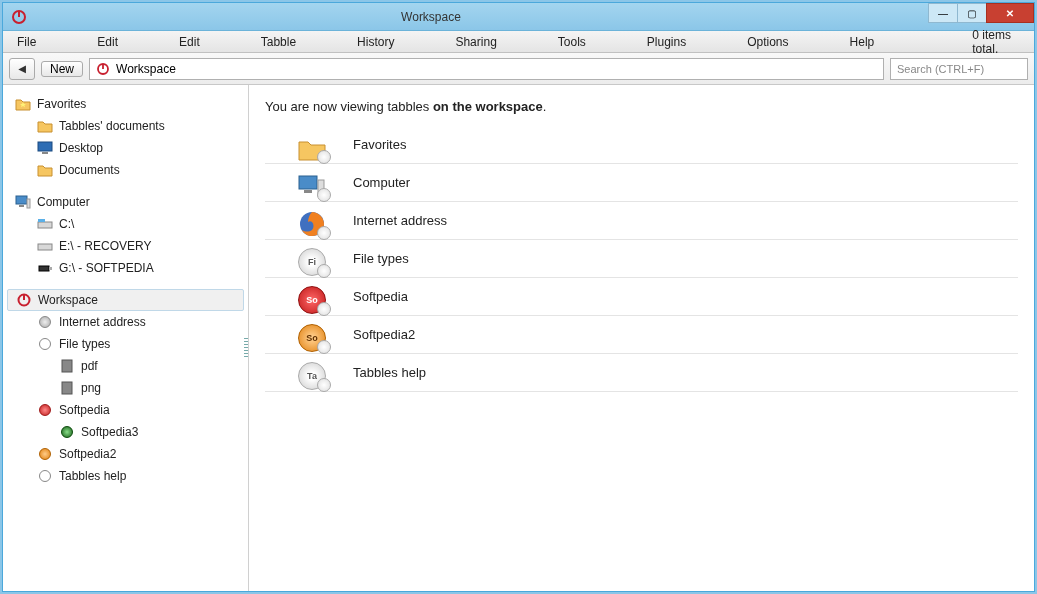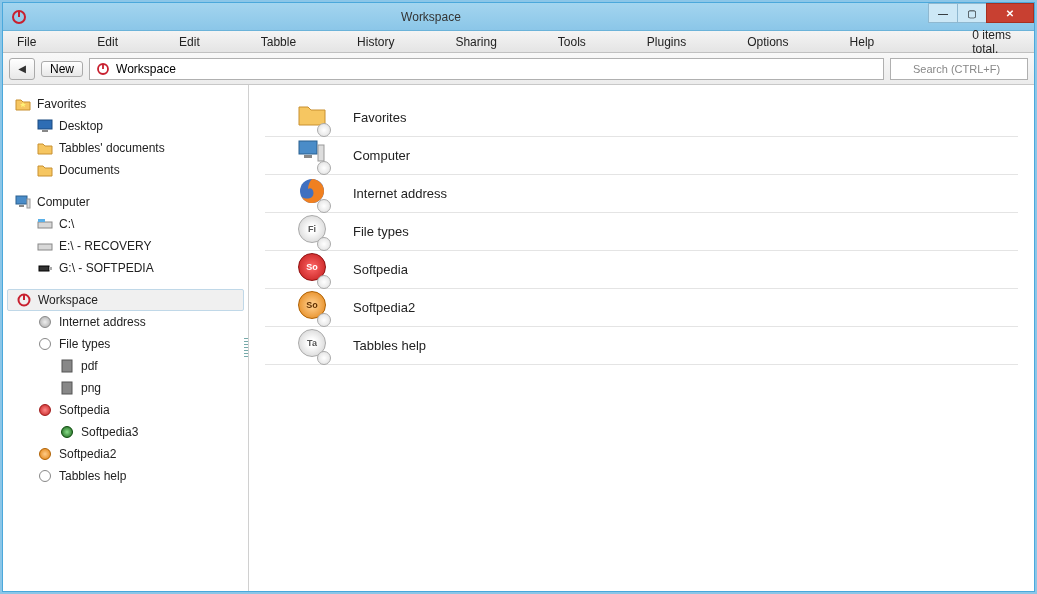--- a/index.html
+++ b/index.html
@@ -13,37 +13,37 @@
 .win-btn.close { background: #c84031; border-color: #a83020; color: #fff; width: 48px; font-weight: bold; }
 .menubar { background: linear-gradient(#f4f4f4, #e4e4e4); border-bottom: 1px solid #c0c0c0; height: 22px; display: flex; align-items: center; padding: 0 6px; gap: 45px; }
 .menubar .menu-item { padding: 3px 8px; color: #222; cursor: default; }
 .menubar .spacer { flex: 1; }
 .status-total { color: #222; padding-right: 6px; }
 .toolbar { background: linear-gradient(#f8f8f8, #ececec); border-bottom: 1px solid #c8c8c8; height: 32px; display: flex; align-items: center; padding: 0 6px; gap: 6px; }
 .back-btn { width: 26px; height: 22px; background: linear-gradient(#fff,#e8e8e8); border: 1px solid #aaa; border-radius: 3px; display: flex; align-items: center; justify-content: center; cursor: default; }
 .new-btn { height: 16px; padding: 0 8px; background: linear-gradient(#fff,#e8e8e8); border: 1px solid #aaa; border-radius: 3px; display: flex; align-items: center; cursor: default; font-size: 12px; }
 .address-bar { flex: 1; height: 22px; border: 1px solid #b0b0b0; background: #fff; display: flex; align-items: center; padding: 0 6px; gap: 6px; }
 .address-icon { width: 14px; height: 14px; }
-.search-box { width: 138px; height: 22px; border: 1px solid #b0b0b0; background: #fff; padding: 0 22px; font-size: 11px; color: #888; display: flex; align-items: center; }
+.search-box { width: 138px; height: 22px; border: 1px solid #b0b0b0; background: #fff; padding: 0 6px; font-size: 11px; color: #888; display: flex; align-items: center; }
 .body { flex: 1; display: flex; overflow: hidden; background: #fff; }
 .sidebar { width: 246px; border-right: 1px solid #d0d0d0; padding: 8px 0; overflow-y: auto; position: relative; }
 .drag-handle { position: absolute; right: 0; top: 50%; width: 4px; height: 20px; background: repeating-linear-gradient(#7aa 0 1px, transparent 1px 3px); cursor: ew-resize; }
 .tree-group { margin-bottom: 10px; }
 .tree-item { display: flex; align-items: center; height: 22px; padding-left: 12px; gap: 6px; cursor: default; }
 .tree-item.child { padding-left: 34px; }
 .tree-item.child2 { padding-left: 56px; }
 .tree-item.selected { background: #f0f0f0; border: 1px solid #c0d8e8; border-radius: 2px; margin: 0 4px; padding-left: 8px; }
 .tree-label { color: #222; }
 .icon { width: 16px; height: 16px; display: inline-flex; align-items: center; justify-content: center; flex-shrink: 0; }
 .main { flex: 1; padding: 14px 16px; overflow-y: auto; }
 .main-heading { font-size: 13px; color: #222; margin-bottom: 12px; }
 .main-heading b { font-weight: bold; }
 .tabble-row { display: flex; align-items: center; height: 38px; border-bottom: 1px solid #e4e4e4; gap: 24px; padding-left: 30px; cursor: default; }
 .tabble-row:first-of-type { border-top: none; }
-.tabble-icon { width: 34px; height: 34px; display: flex; align-items: flex-start; justify-content: center; position: relative; }
+.tabble-icon { width: 34px; height: 34px; display: flex; align-items: flex-end; justify-content: center; position: relative; }
 .tabble-badge { position: absolute; bottom: -2px; right: -2px; width: 14px; height: 14px; background: radial-gradient(#fff,#ddd); border: 1px solid #aaa; border-radius: 50%; }
 .tabble-label { font-size: 13px; color: #222; }
 .circle-tag { width: 28px; height: 28px; border-radius: 50%; display: flex; align-items: center; justify-content: center; font-size: 9px; color: #fff; font-weight: bold; }
 .circle-sm { width: 12px; height: 12px; border-radius: 50%; border: 1px solid #888; }
 </style>
 </head>
 <body>
 
 <div class="window">
 
@@ -108,33 +108,33 @@
               <svg viewBox="0 0 16 16">
                 <path d="M1 4h5l2 2h7v8H1z" fill="#f6c661" stroke="#c89030"></path>
                 <path d="M8 6l1 2h2l-1.6 1.3.6 2L8 10l-2 1.3.6-2L5 8h2z" fill="#fff176"></path>
               </svg>
             </span>
           <span class="tree-label">Favorites</span>
         </div>
         <div class="tree-item child">
           <span class="icon">
               <svg viewBox="0 0 16 16">
+                <path d="M1 4h5l2 2h7v8H1z" fill="#f6c661" stroke="#c89030"></path>
+              </svg>
+            </span>
+          <span class="tree-label">Tabbles' documents</span>
+        </div>
+        <div class="tree-item child">
+          <span class="icon">
+              <svg viewBox="0 0 16 16">
                 <rect x="1" y="2" width="14" height="9" fill="#2e6db4" stroke="#1a4a80"></rect>
                 <rect x="5" y="12" width="6" height="2" fill="#888"></rect>
               </svg>
             </span>
           <span class="tree-label">Desktop</span>
-        </div>
-        <div class="tree-item child">
-          <span class="icon">
-              <svg viewBox="0 0 16 16">
-                <path d="M1 4h5l2 2h7v8H1z" fill="#f6c661" stroke="#c89030"></path>
-              </svg>
-            </span>
-          <span class="tree-label">Tabbles' documents</span>
         </div>
         <div class="tree-item child">
           <span class="icon">
               <svg viewBox="0 0 16 16">
                 <path d="M1 4h5l2 2h7v8H1z" fill="#f6c661" stroke="#c89030"></path>
               </svg>
             </span>
           <span class="tree-label">Documents</span>
         </div>
       </div>
@@ -237,20 +237,23 @@
         <div class="tree-item child">
           <span class="icon">
               <span class="circle-sm" style="background:#fff"></span>
             </span>
           <span class="tree-label">Tabbles help</span>
         </div>
       </div>
     </div>
 
     <div class="main">
+      <div class="main-heading">
+        <span>You are now viewing tabbles </span><b>on the workspace</b><span>.</span>
+      </div>
 
       <div class="tabble-row">
         <div class="tabble-icon">
           <svg width="30" height="26" viewBox="0 0 30 26">
               <path d="M2 6h9l3 3h14v15H2z" fill="#f6c661" stroke="#c89030"></path>
             </svg>
           <span class="tabble-badge"></span>
         </div>
         <span class="tabble-label">Favorites</span>
       </div>

